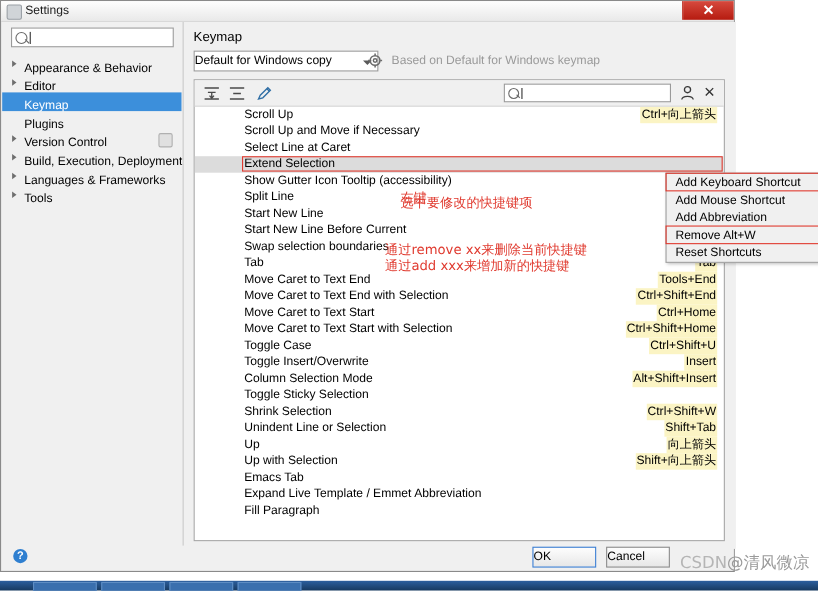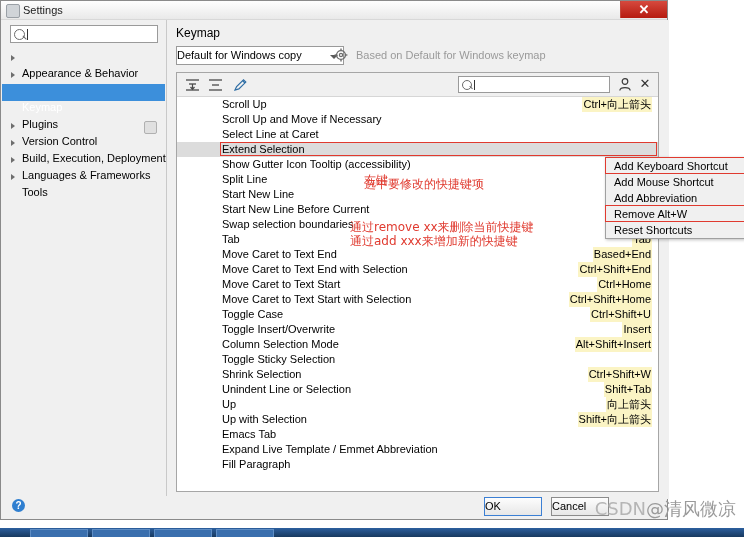--- a/index.html
+++ b/index.html
@@ -65,21 +65,21 @@
   }
   .trow{
     position:relative;height:17px;line-height:17px;
     padding-left:10px;font-size:11px;color:#000;cursor:default;
     white-space:nowrap;
   }
   .trow .arrow{
     position:absolute;left:9px;top:5px;width:0;height:0;
     border-left:4px solid #6e6e6e;border-top:3.5px solid transparent;border-bottom:3.5px solid transparent;
   }
-  .trow .lbl{position:absolute;left:20px;top:15px;}
+  .trow .lbl{position:absolute;left:20px;top:4px;}
   .trow.sel{background:#3c8fdb;color:#fff;}
   .trow.sel .lbl{color:#fff;}
   .trow .badge{
     position:absolute;right:8px;top:3px;width:11px;height:11px;
     background:#e0e0e0;border:1px solid #b0b0b0;border-radius:2px;
   }
   
   .rightpane{
     position:absolute;left:165px;top:19px;width:502px;height:479px;
     background:#f0f0f0;border-left:1px solid #c9c9c9;
@@ -174,21 +174,21 @@
   .dlgbtn{
     position:absolute;top:1px;width:58px;height:19px;
     background:linear-gradient(#fdfdfd,#e7e7e7);
     border:1px solid #8c8c8c;box-sizing:border-box;
     font-size:11px;line-height:17px;cursor:pointer;color:#000;
   }
   .dlgbtn.ok{right:125px;border-color:#3b7fd4;}
   .dlgbtn.cancel{right:58px;}
   
   .wm{
-    position:absolute;right:8px;bottom:16px;font-size:18px;color:#9a9a9a;
+    position:absolute;right:8px;bottom:16px;font-size:15px;color:#9a9a9a;
     font-family:"DejaVu Sans","Liberation Sans",sans-serif;
   }
   .wm .csdn{color:#b5b5b5;}
   .taskbar{
     position:absolute;left:0;bottom:0;width:744px;height:9px;
     background:linear-gradient(#2c5f9e,#17395f);
   }
   .taskbar .seg{position:absolute;top:1px;height:7px;background:#3a6fae;border:1px solid #5e8dc4;}
 </style>
 </head>
@@ -306,21 +306,21 @@
           <div class="lrow"><span>Scroll Up</span><span class="sc">Ctrl+向上箭头</span></div>
           <div class="lrow"><span>Scroll Up and Move if Necessary</span></div>
           <div class="lrow"><span>Select Line at Caret</span></div>
           <div class="lrow highlight"><span>Extend Selection</span><span class="redbox"></span></div>
           <div class="lrow"><span>Show Gutter Icon Tooltip (accessibility)</span><span class="sc">Alt+S</span></div>
           <div class="lrow"><span>Split Line</span><span class="sc">Ctrl</span></div>
           <div class="lrow"><span>Start New Line</span><span class="sc">Shi</span></div>
           <div class="lrow"><span>Start New Line Before Current</span><span class="sc">Ctrl+A</span></div>
           <div class="lrow"><span>Swap selection boundaries</span></div>
           <div class="lrow"><span>Tab</span><span class="sc">Tab</span></div>
-          <div class="lrow"><span>Move Caret to Text End</span><span class="sc">Based+End</span></div>
+          <div class="lrow"><span>Move Caret to Text End</span><span class="sc">Tools+End</span></div>
           <div class="lrow"><span>Move Caret to Text End with Selection</span><span class="sc">Ctrl+Shift+End</span></div>
           <div class="lrow"><span>Move Caret to Text Start</span><span class="sc">Ctrl+Home</span></div>
           <div class="lrow"><span>Move Caret to Text Start with Selection</span><span class="sc">Ctrl+Shift+Home</span></div>
           <div class="lrow"><span>Toggle Case</span><span class="sc">Ctrl+Shift+U</span></div>
           <div class="lrow"><span>Toggle Insert/Overwrite</span><span class="sc">Insert</span></div>
           <div class="lrow"><span>Column Selection Mode</span><span class="sc">Alt+Shift+Insert</span></div>
           <div class="lrow"><span>Toggle Sticky Selection</span></div>
           <div class="lrow"><span>Shrink Selection</span><span class="sc">Ctrl+Shift+W</span></div>
           <div class="lrow"><span>Unindent Line or Selection</span><span class="sc">Shift+Tab</span></div>
           <div class="lrow"><span>Up</span><span class="sc">向上箭头</span></div>

